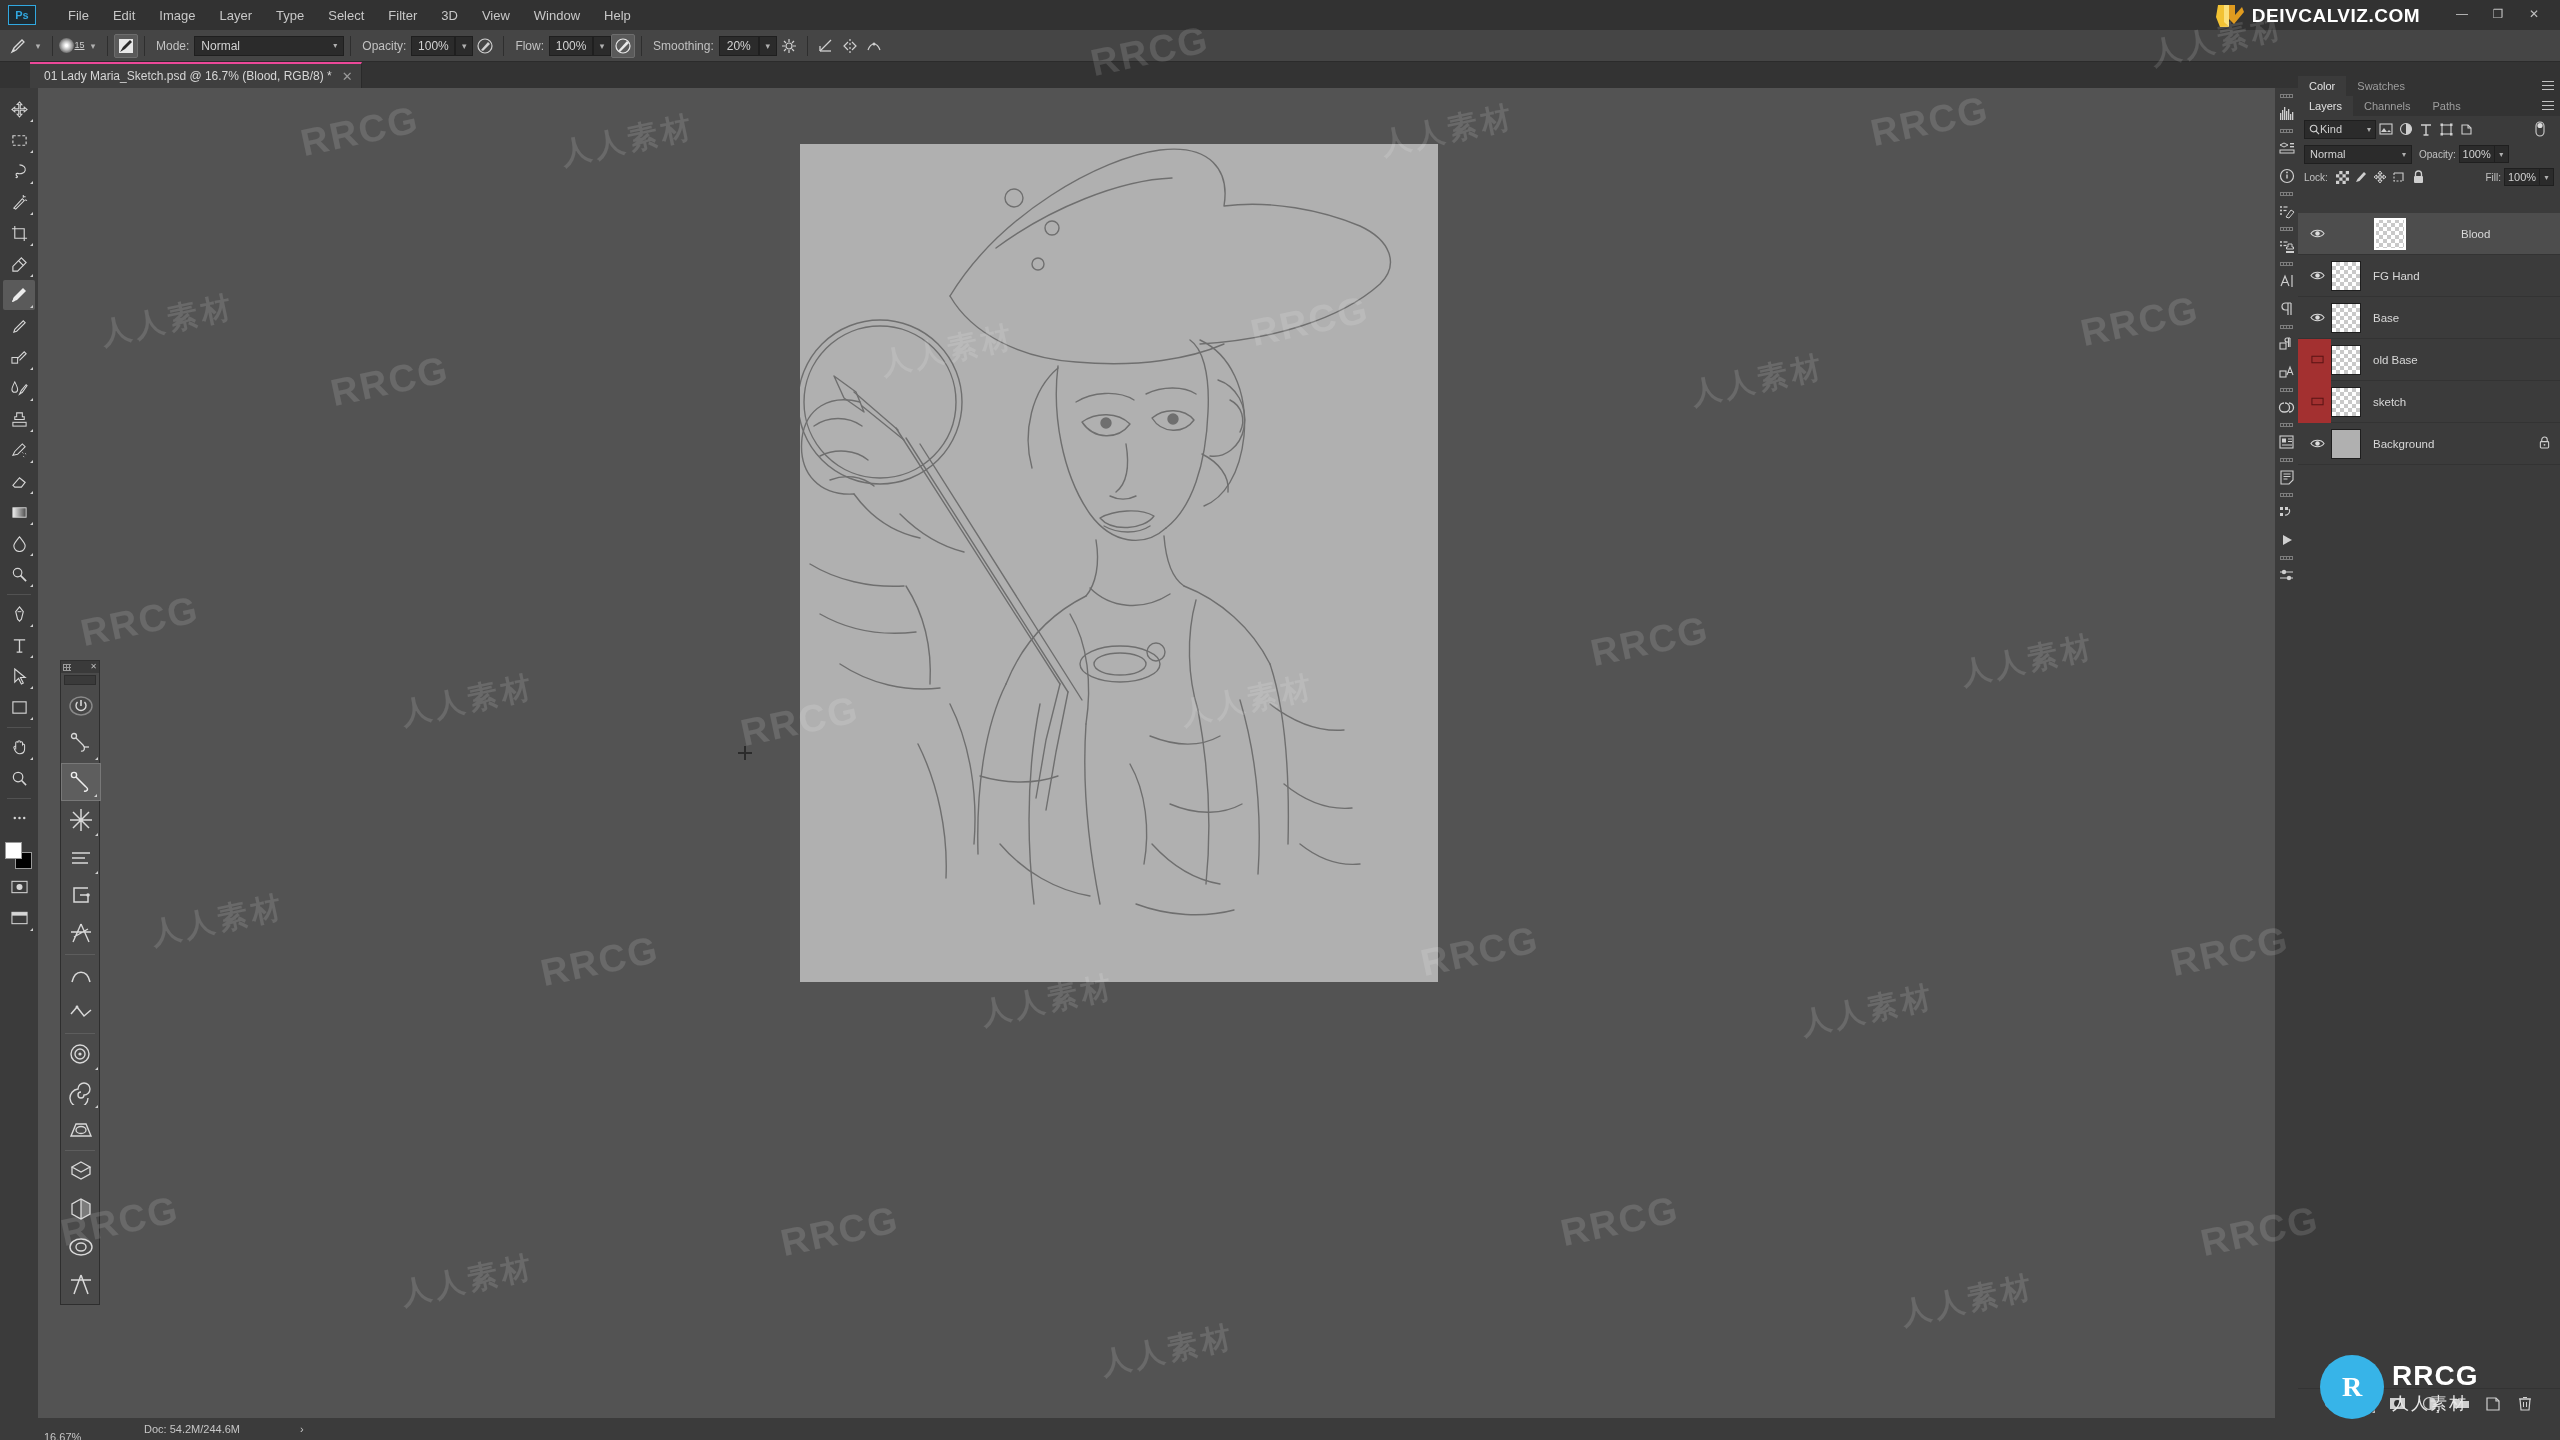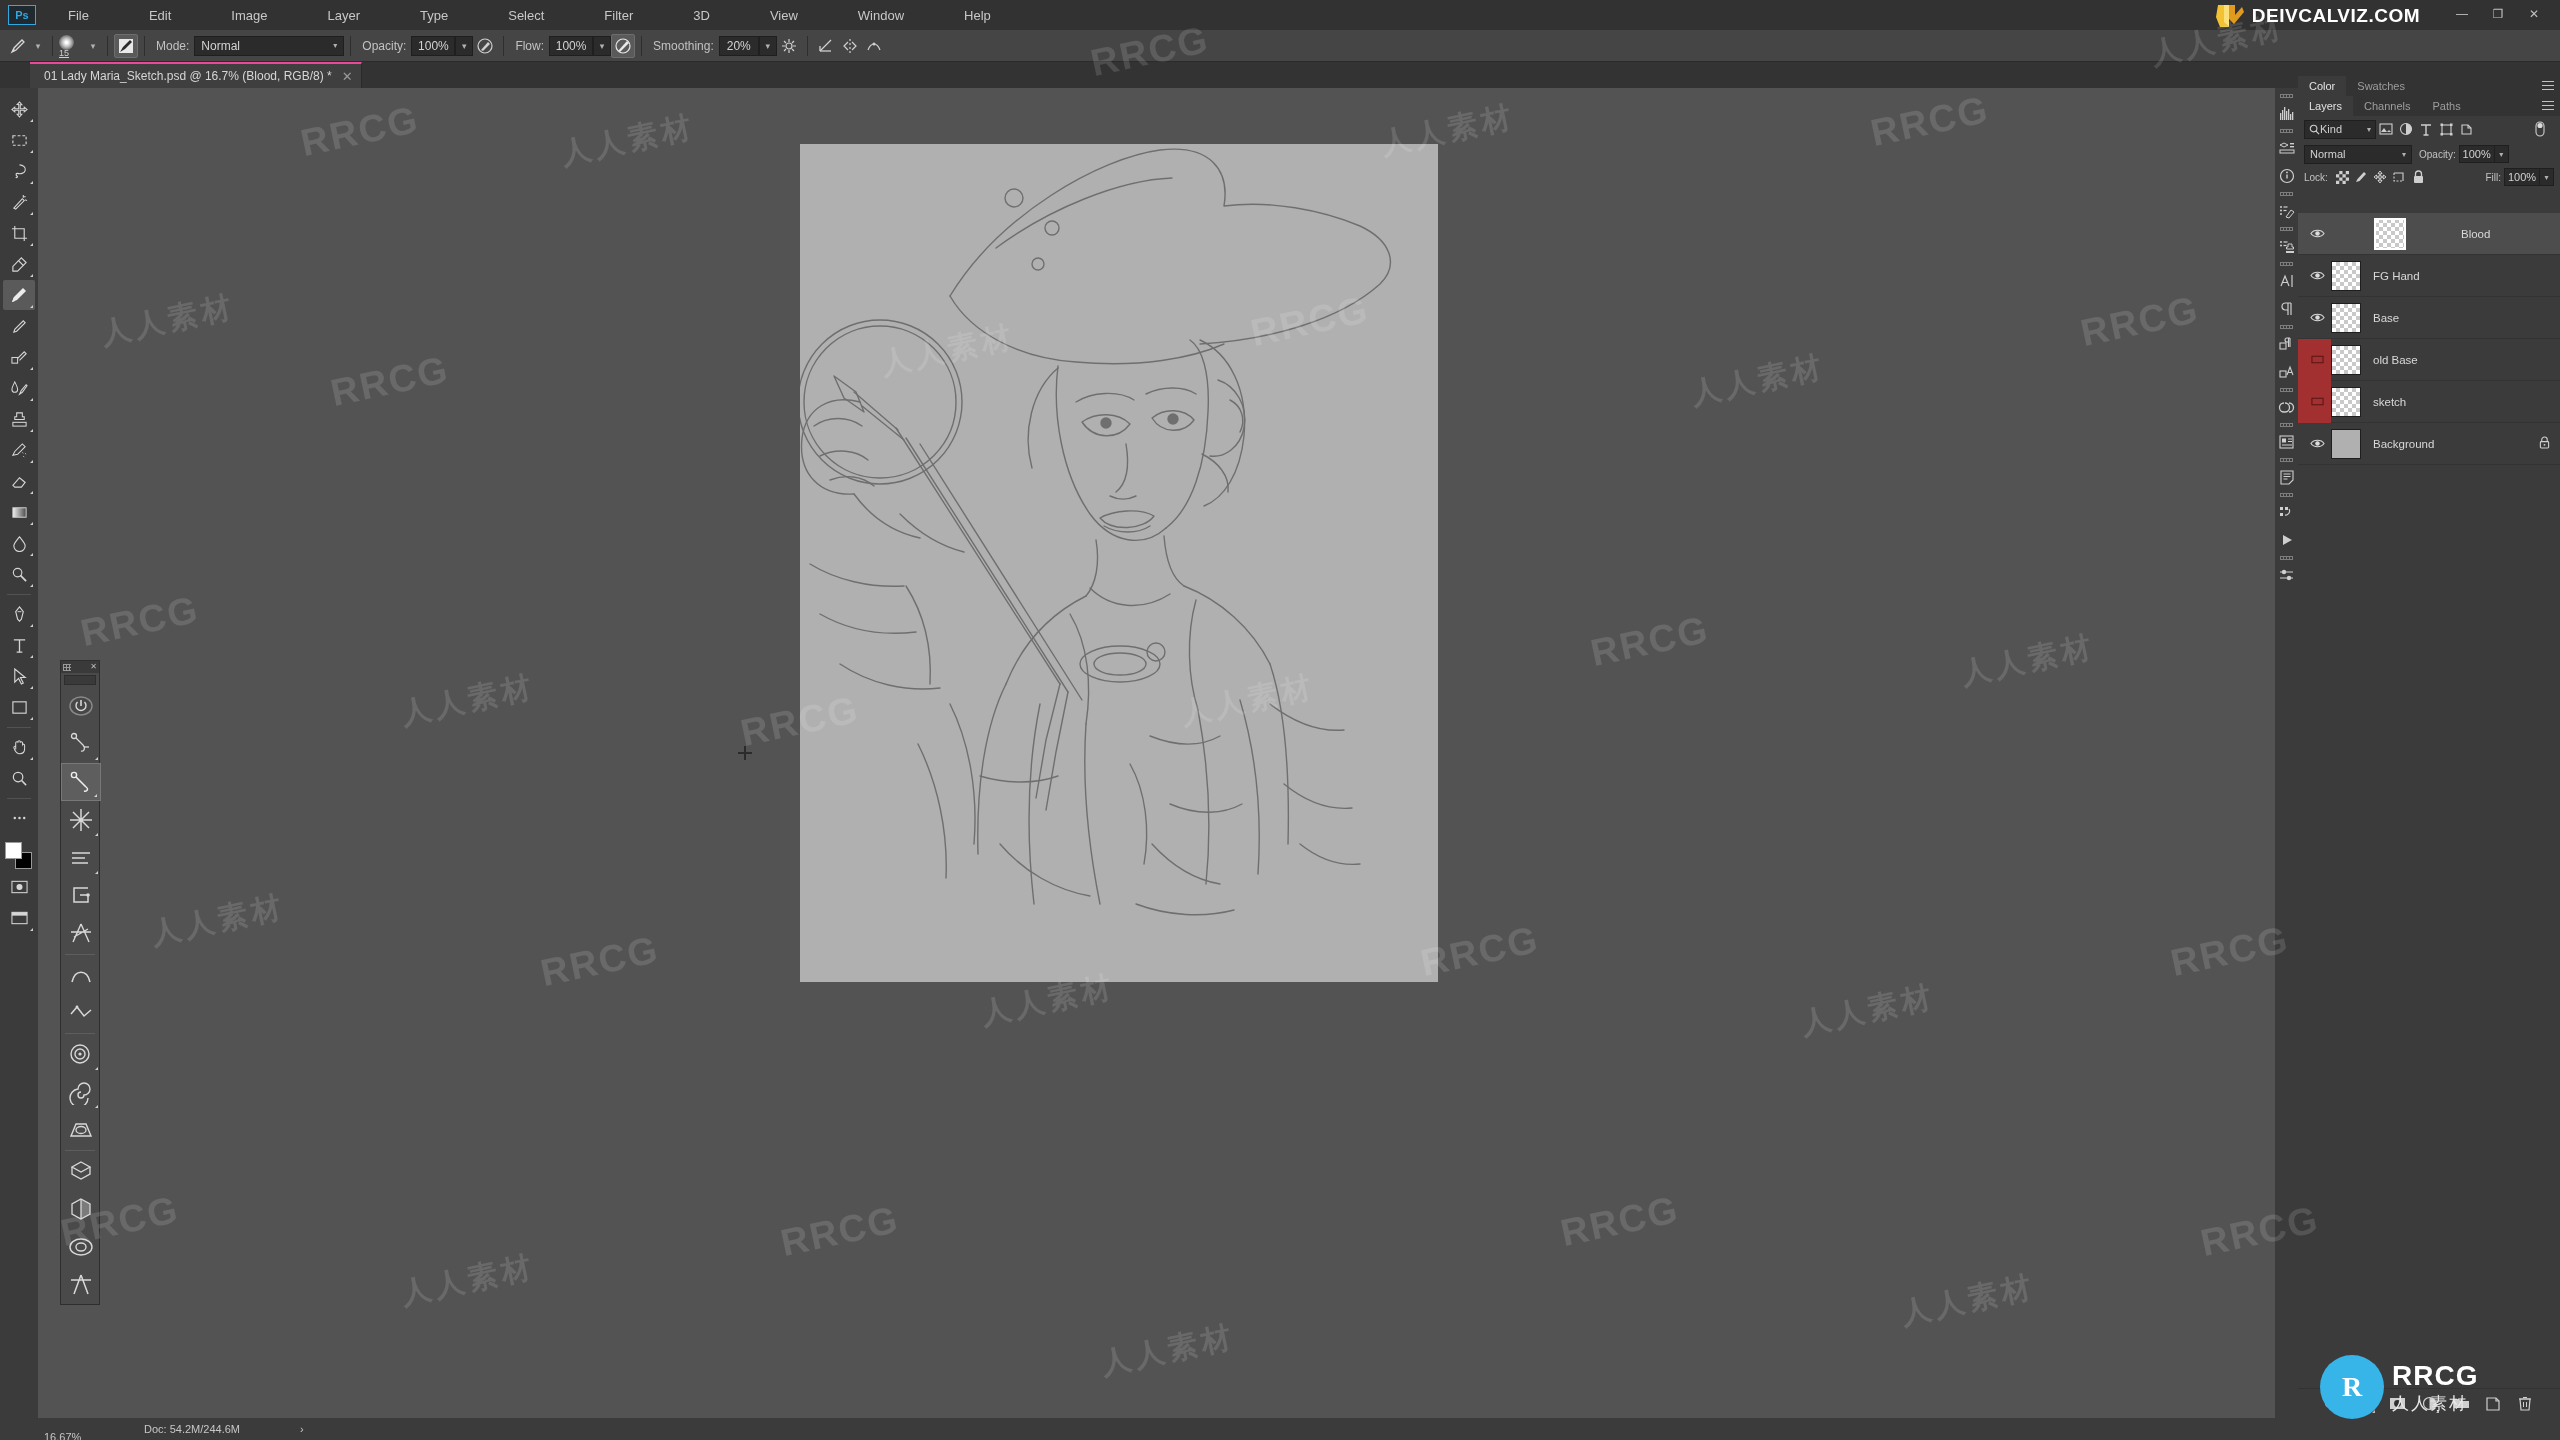--- a/index.html
+++ b/index.html
@@ -4,41 +4,41 @@
 <style>
   * { box-sizing: border-box; margin:0; padding:0; }
   html,body { width:2560px; height:1440px; overflow:hidden; background:#535353; font-family:"Liberation Sans", sans-serif; }
 
   .app { position:relative; width:2560px; height:1440px; background:#535353; }
 
   
   .menubar { position:absolute; top:0; left:0; width:2560px; height:30px; background:#323232; display:flex; align-items:center; }
   .ps-logo { width:28px; height:20px; margin-left:8px; display:flex; align-items:center; justify-content:center;
              border:1px solid #31a8e0; border-radius:0; color:#31a8e0; font-size:11px; font-weight:bold; background:#1e2a30;}
-  .menu-items { display:flex; align-items:center; margin-left:20px;gap:36px; }
+  .menu-items { display:flex; align-items:center; margin-left:20px; }
   .menu-item { color:#c8c8c8; font-size:13px; padding:4px 12px; cursor:default; }
 
   .brand { position:absolute; right:140px; top:2px; display:flex; align-items:center; height:28px; }
   .brand-logo { width:30px; height:26px; margin-right:7px; }
   .brand-text { color:#ffffff; font-size:19px; letter-spacing:0.5px; font-weight:700; }
 
   .winbtns { position:absolute; right:8px; top:0; height:28px; display:flex; align-items:center; }
   .winbtn { width:36px; height:26px; display:flex; align-items:center; justify-content:center; color:#c0c0c0; font-size:12px; }
 
   
   .optionsbar { position:absolute; top:30px; left:0; width:2560px; height:32px; background:#454545; display:flex; align-items:center;
                 border-bottom:1px solid #2b2b2b; }
   .ob-sep { width:1px; height:20px; background:#2e2e2e; margin:0 6px; }
   .ob-label { color:#c2c2c2; font-size:12px; margin:0 5px; }
   .ob-box { background:#2b2b2b; border:1px solid #1f1f1f; color:#d2d2d2; font-size:12px; height:20px;
             display:flex; align-items:center; padding:0 6px; }
   .ob-caret { width:16px; height:20px; display:flex; align-items:center; justify-content:center; color:#b0b0b0; font-size:9px; }
   .ob-btn { width:24px; height:24px; display:flex; align-items:center; justify-content:center; }
   .ob-btn.active { background:#5a5a5a; border:1px solid #6d6d6d; border-radius:2px; }
-  .brush-preview { width:26px; height:24px; display:flex; flex-direction:column; align-items:flex-start; justify-content:center; }
+  .brush-preview { width:26px; height:24px; display:flex; align-items:center; justify-content:center; }
   .brush-dot { width:15px;height:15px;border-radius:50%;
                background:radial-gradient(circle,#ffffff 10%, #b9b9b9 42%, #585858 78%, #454545 100%); }
   .brush-size { color:#cfcfcf; font-size:9px; line-height:7px; text-decoration:underline; }
 
   
   .tabbar { position:absolute; top:62px; left:0; width:2560px; height:26px; background:#333333; display:flex; align-items:flex-end; }
   .doctab { height:26px; background:#3f3f3f; display:flex; align-items:center; padding:0 8px 0 14px;
             border-right:1px solid #2a2a2a; border-top:2px solid #ec4899; }
   .doctab-title { color:#d6d6d6; font-size:12px; }
   .doctab-close { color:#9a9a9a; font-size:13px; margin-left:10px; }

